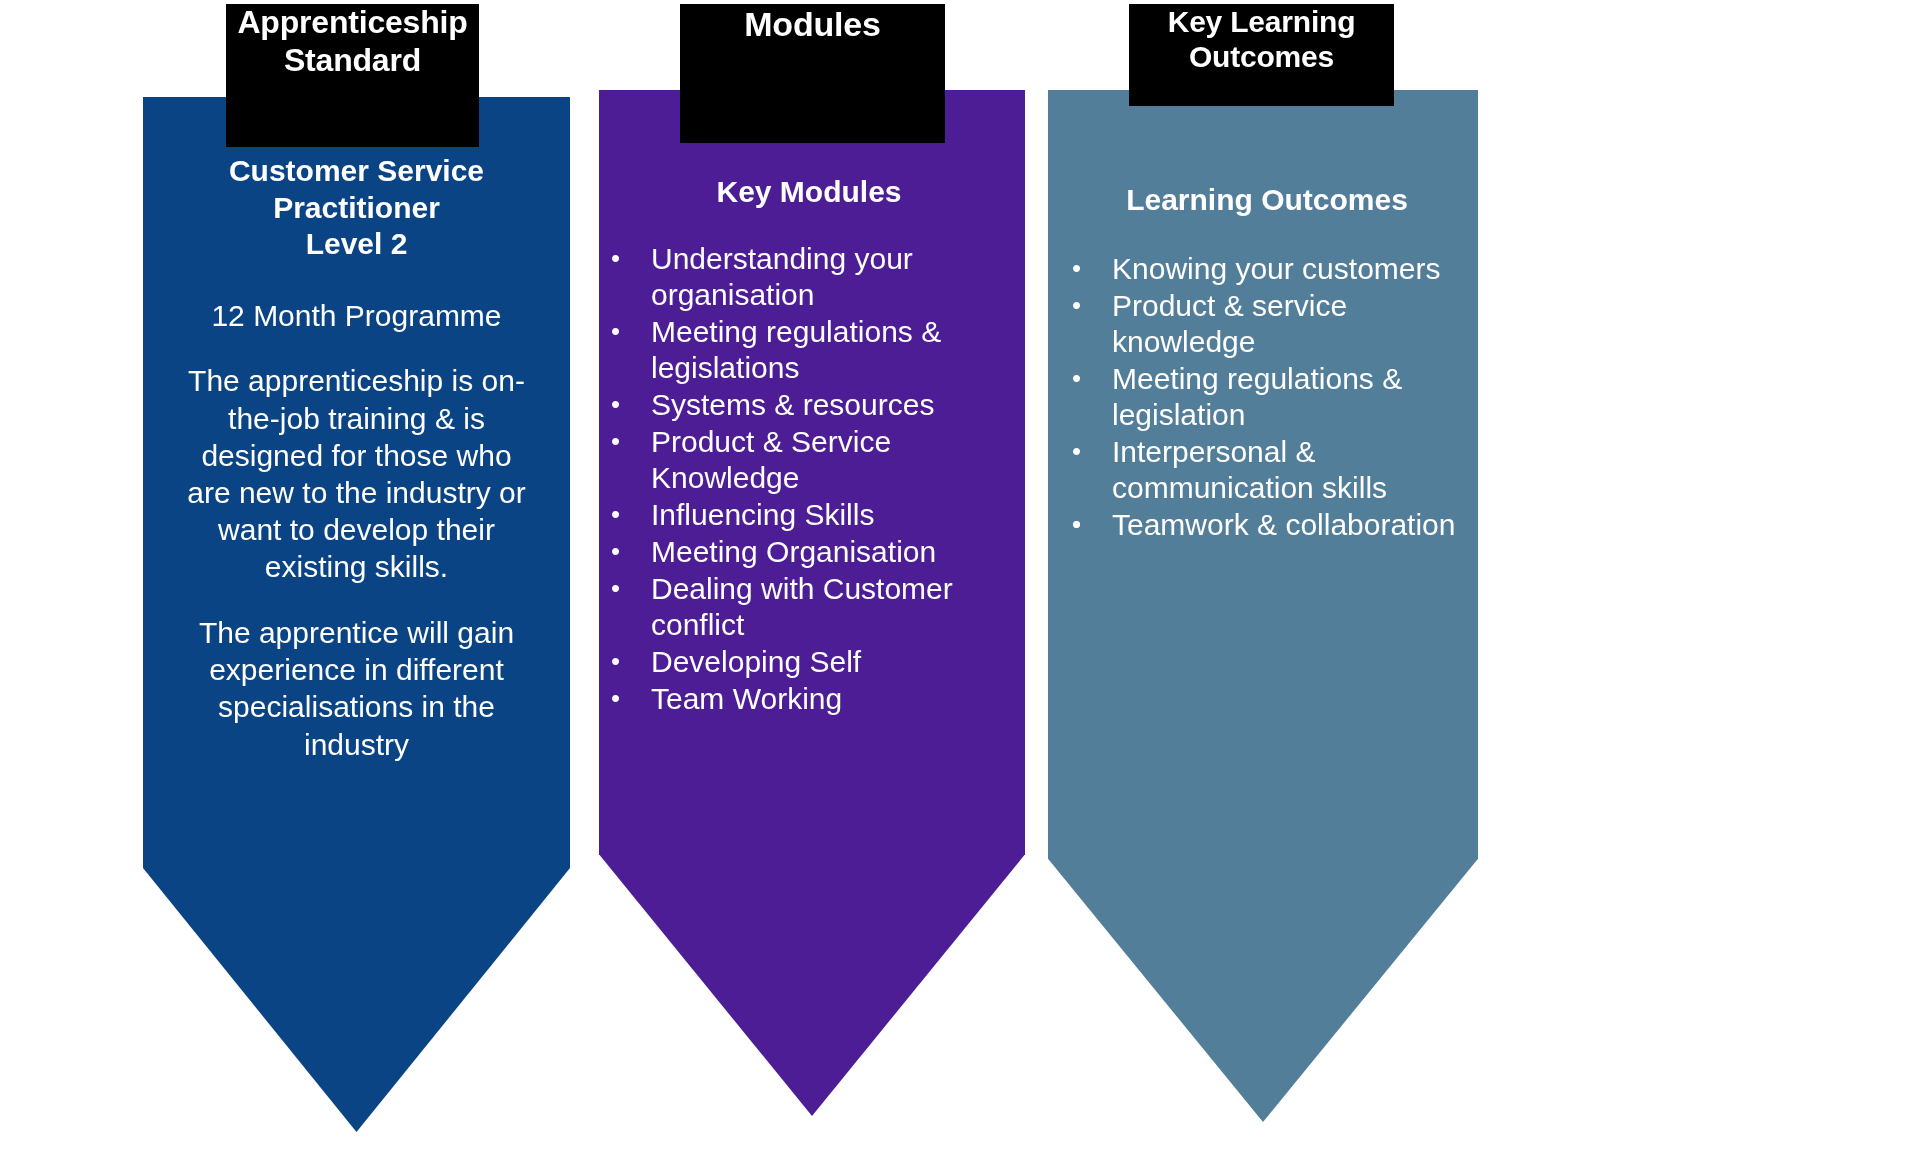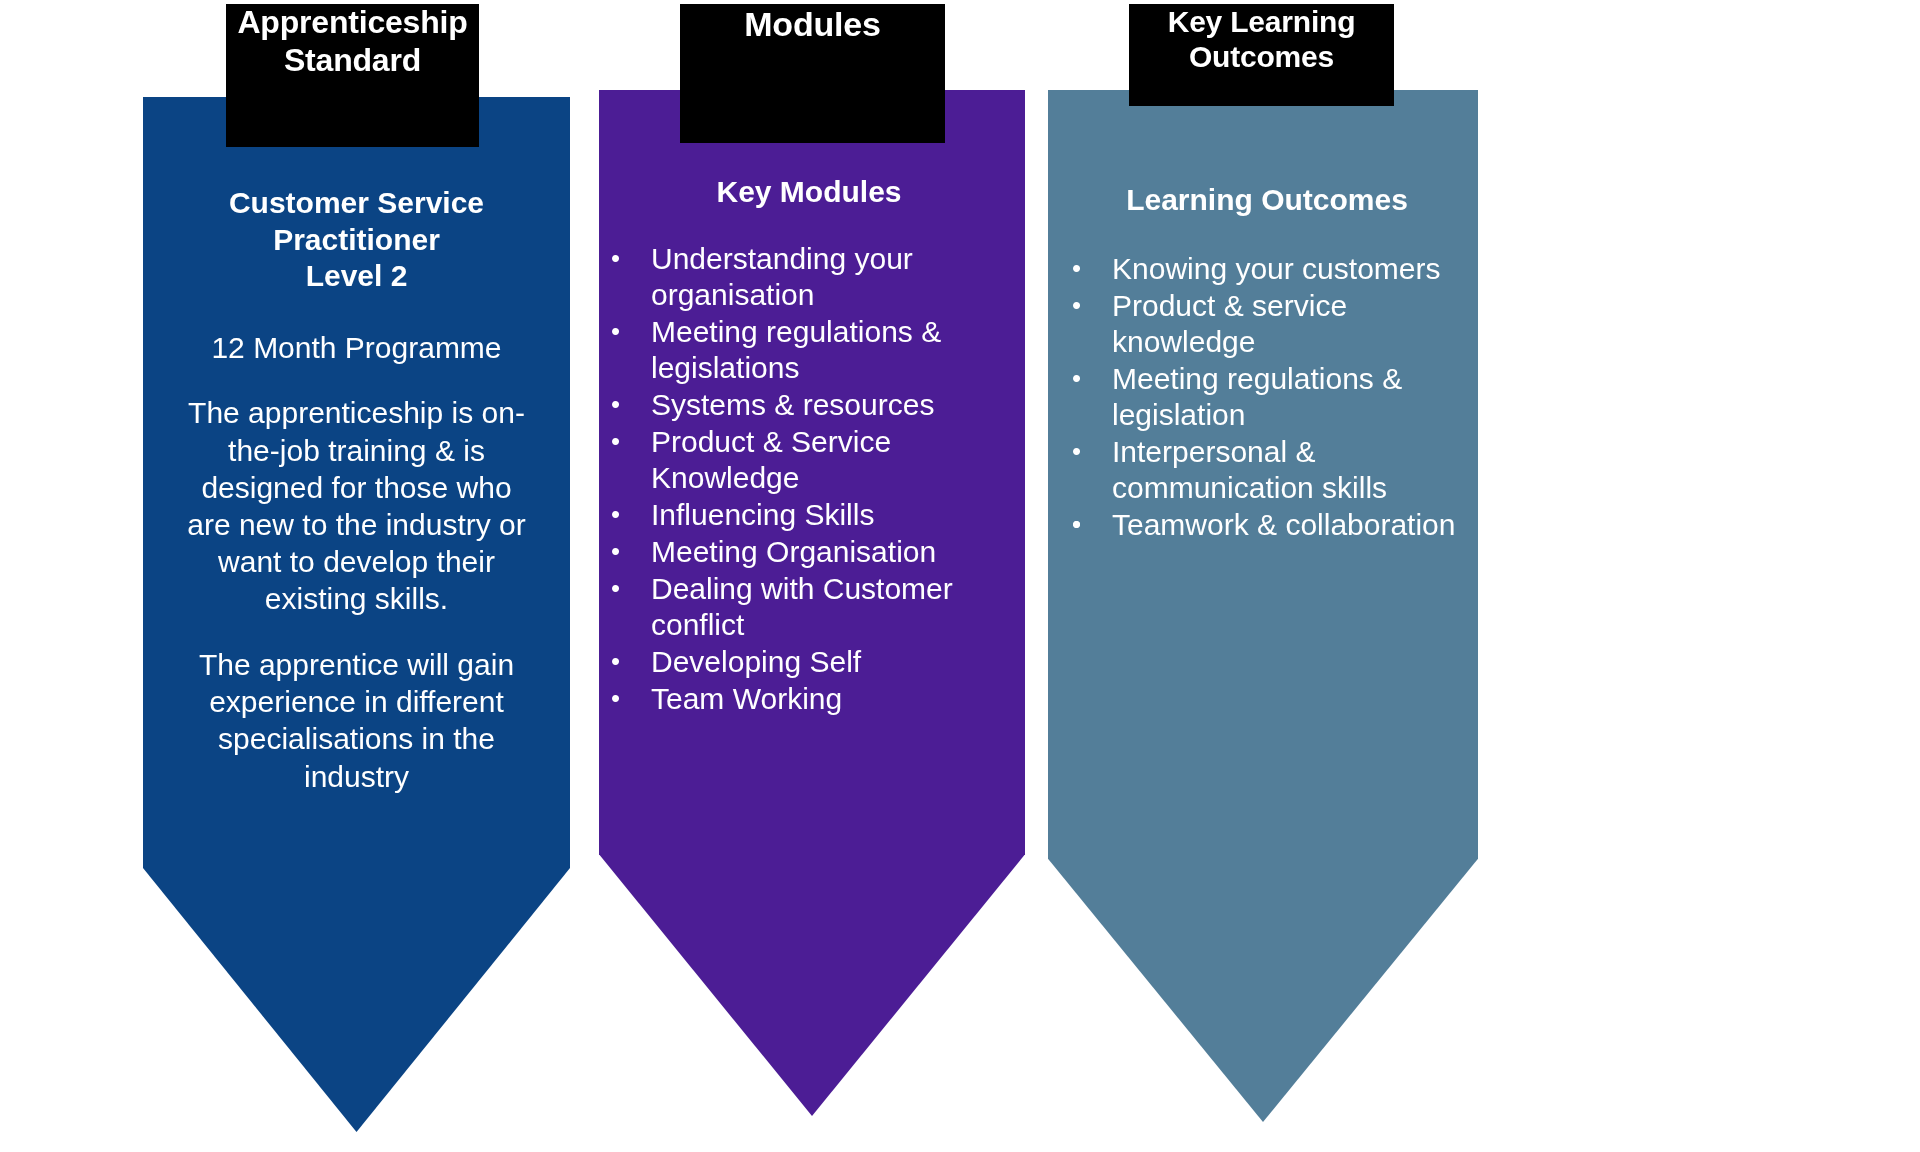--- a/index.html
+++ b/index.html
@@ -91,21 +91,21 @@
     left: 8px;
     top: 0;
     font-size: 0.86em;
     line-height: 1.36;
   }
 
   
   
   #col1 { left: 143px; top: 97px; width: 427px; height: 1035px; }
   #tab1 { left: 226px; top: 4px; width: 253px; height: 143px; font-size: 32px; padding: 0 10px; }
-  #col1 .col-inner { top: 88px; padding: 0 38px; }
+  #col1 .col-inner { top: 56px; padding: 0 38px; }
   #col1 .col-title { font-size: 30px; }
   #col1 .para-block { font-size: 30px; margin-top: 34px; }
 
   
   #col2 { left: 599px; top: 90px; width: 426px; height: 1026px; }
   #tab2 { left: 680px; top: 4px; width: 265px; height: 139px; font-size: 34px; padding: 0 25px; }
   #col2 .col-inner { top: 84px; padding: 0 10px 0 4px; }
   #col2 .col-title { font-size: 30px; }
   #col2 ul.bullets { font-size: 30px; margin-top: 30px; }
 

